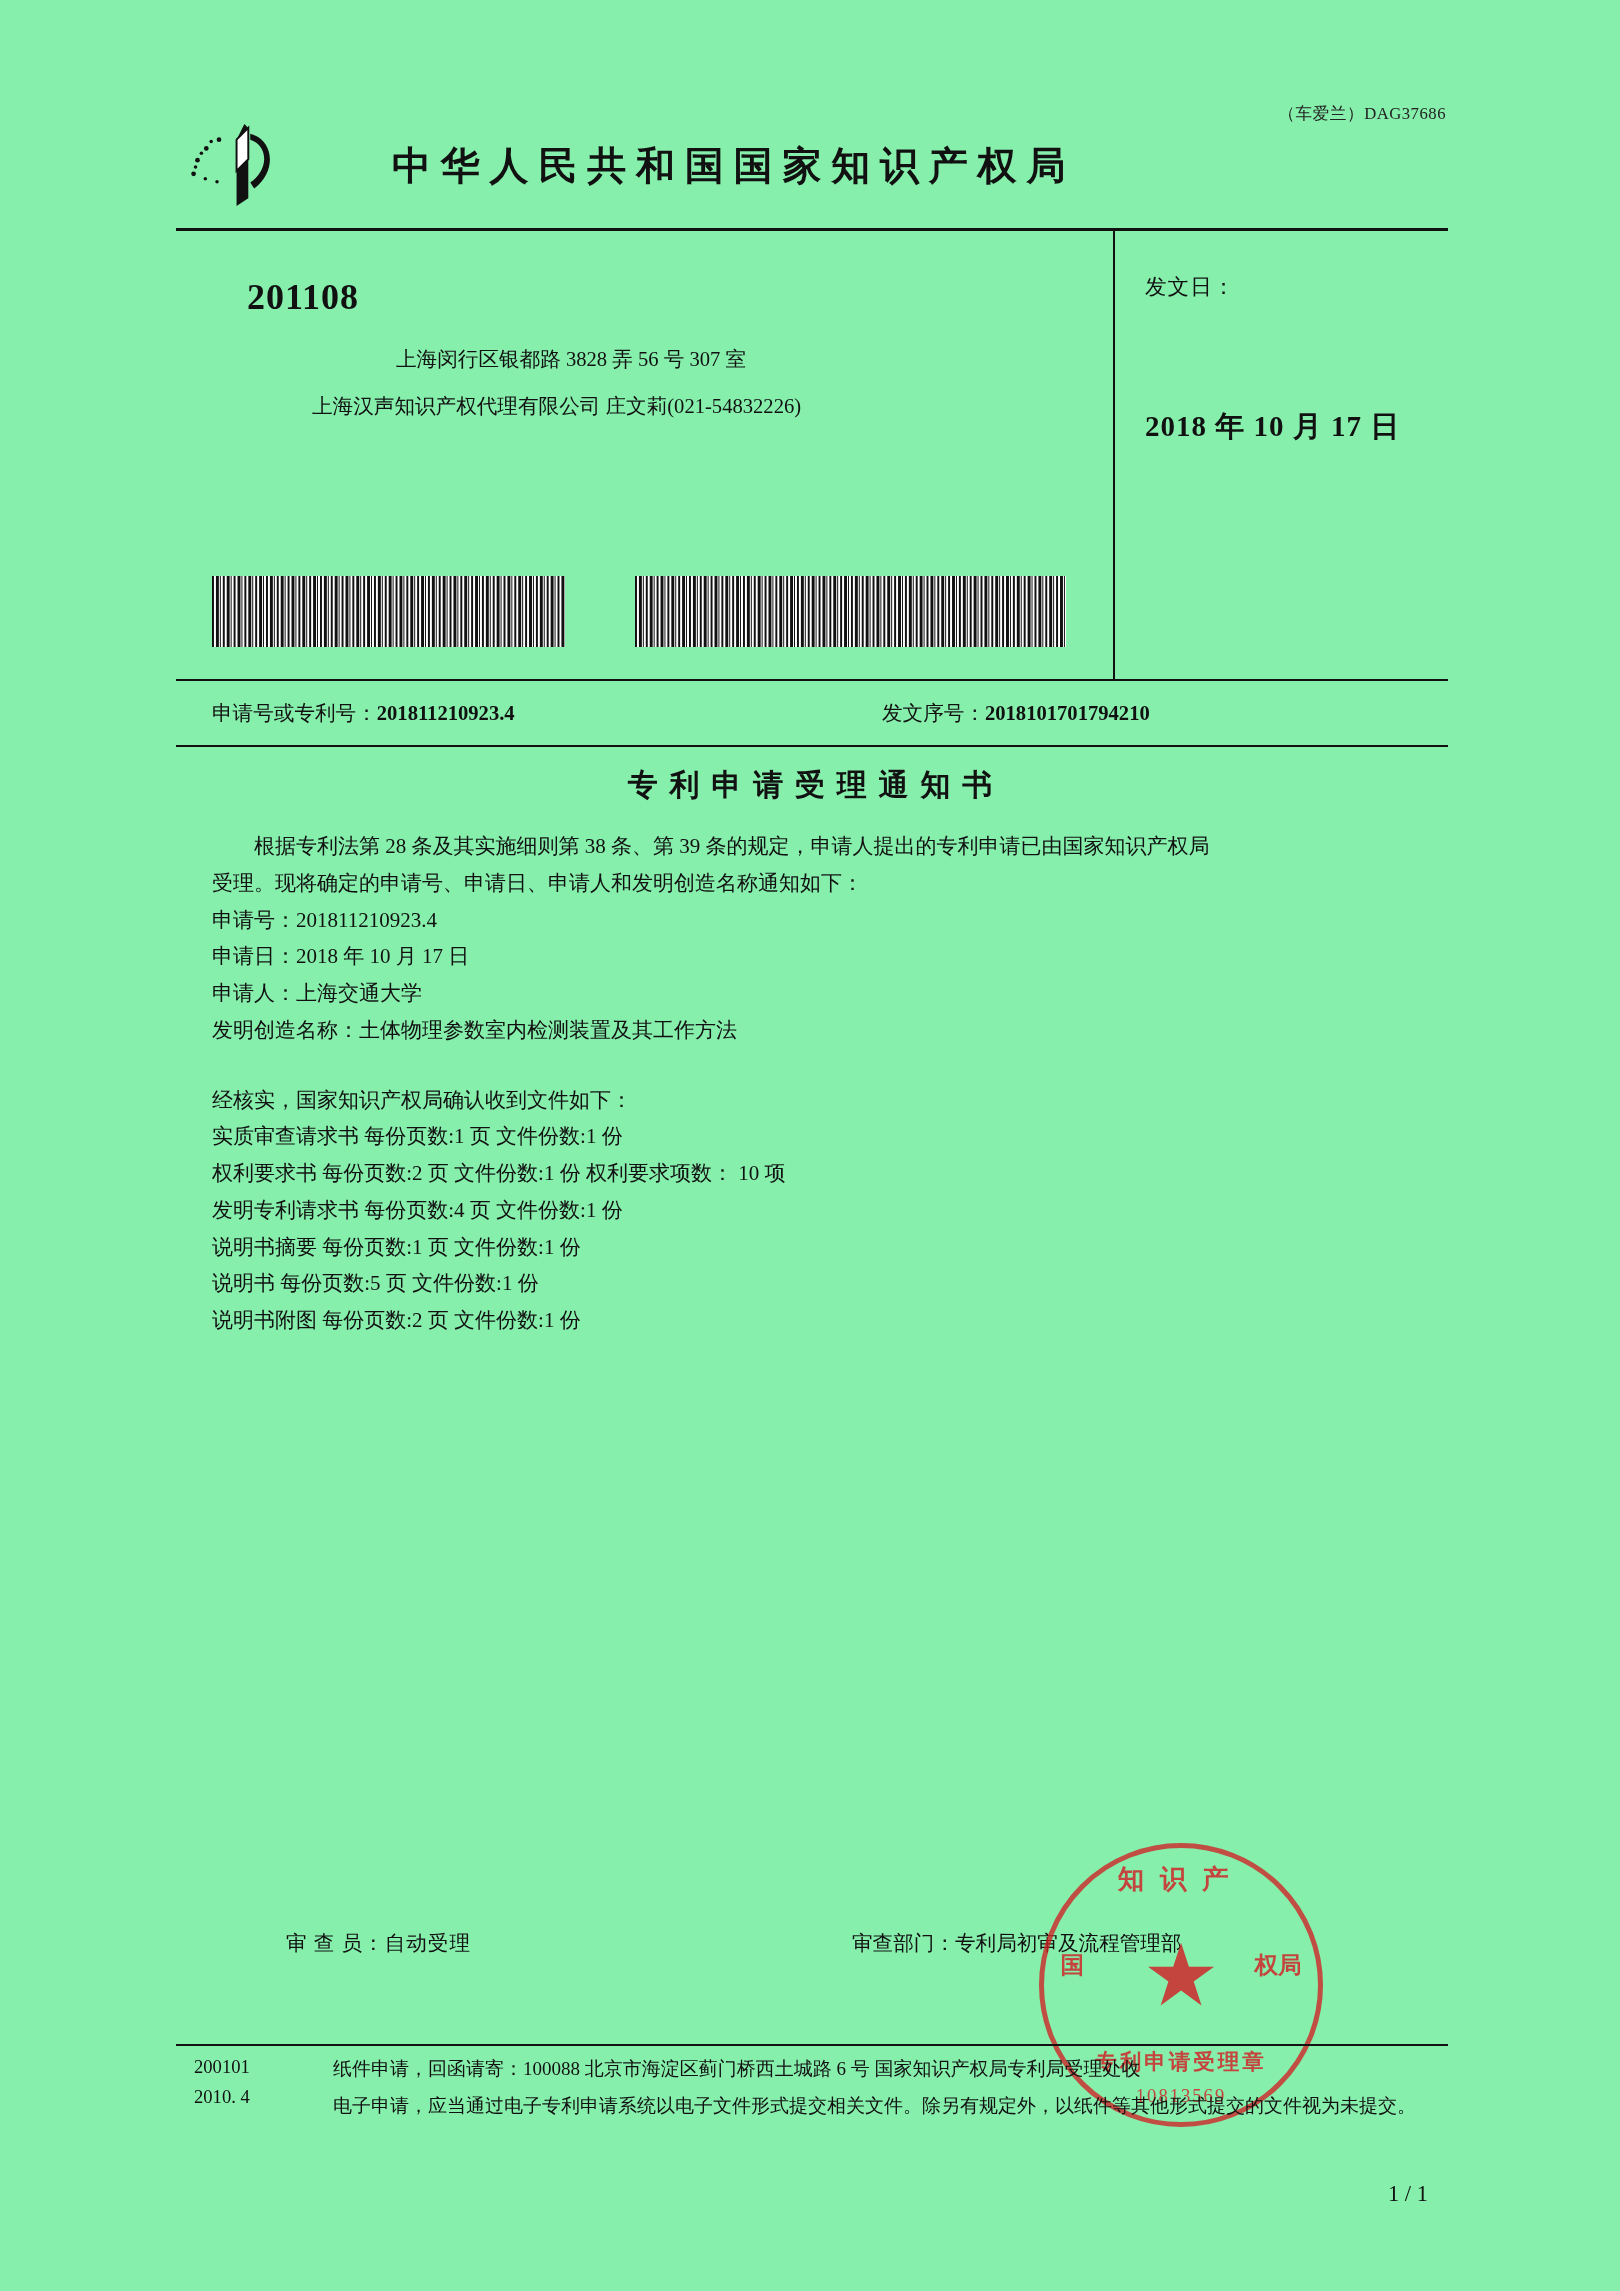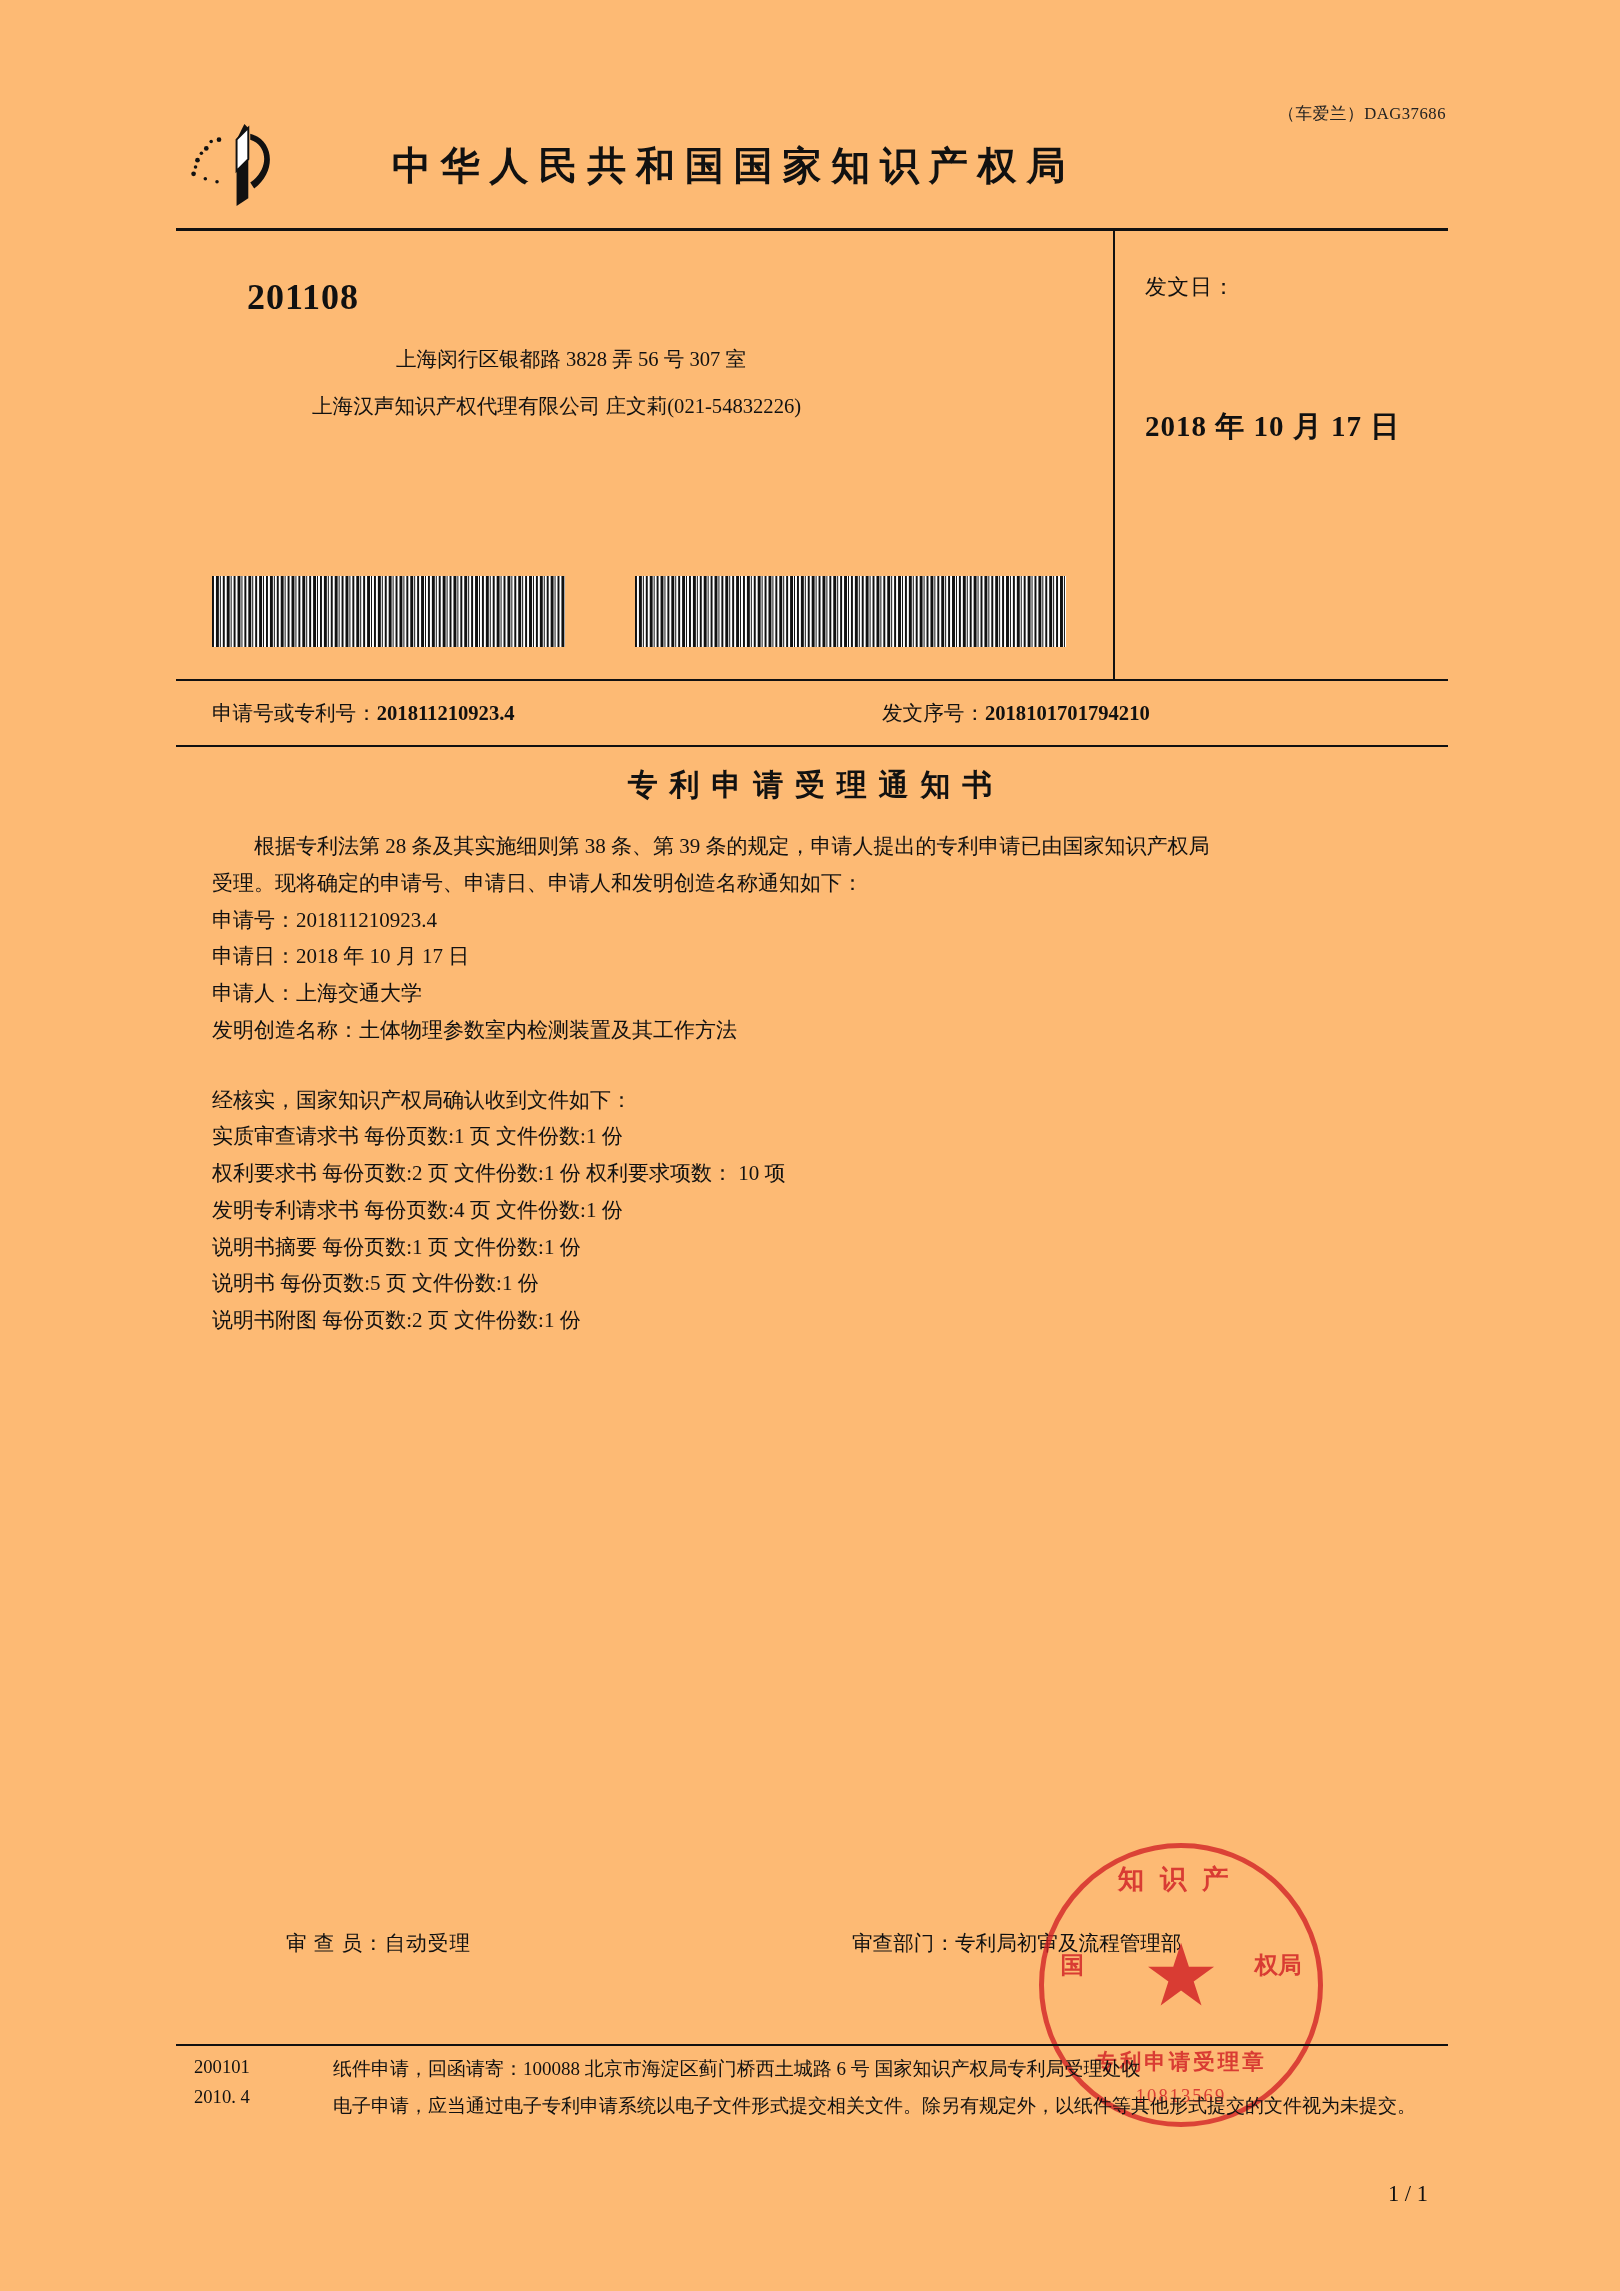--- a/index.html
+++ b/index.html
@@ -9,21 +9,21 @@
   }
   body {
     font-family: "Liberation Serif", "DejaVu Serif", serif;
     color: #111111;
   }
   .page {
     position: relative;
     width: 1620px;
     height: 2292px;
     margin: 0 auto;
-    background: #fdba74;
+    background: #86efac;
     overflow: hidden;
   }
   .sheet {
     position: absolute;
     left: 0; top: 0;
     width: 1620px;
     height: 2292px;
   }
 
   

